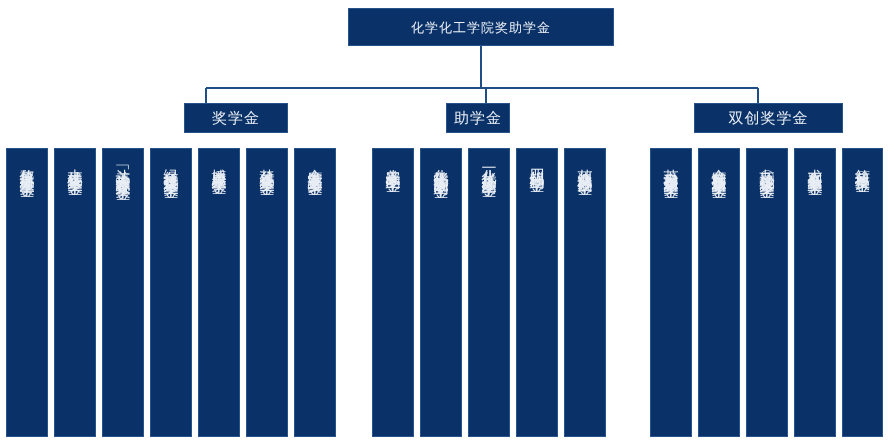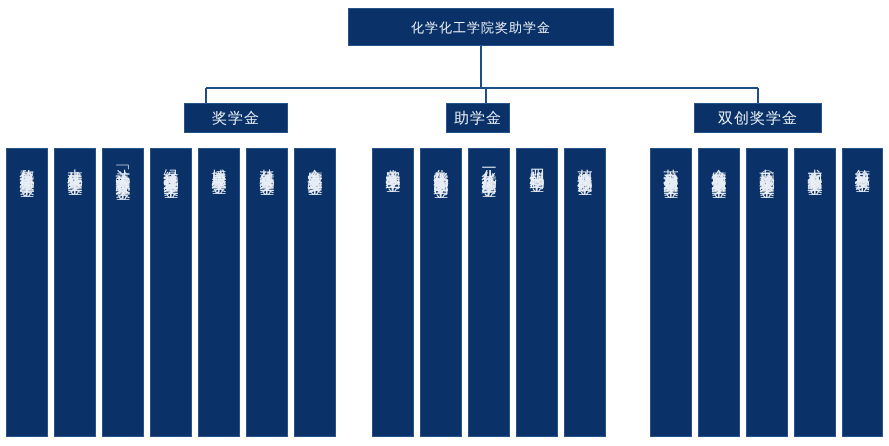--- a/index.html
+++ b/index.html
@@ -64,21 +64,21 @@
     top: 103px;
   }
   .cat-node .node-label {
     font-size: 15px;
     letter-spacing: 1px;
     line-height: 1;
     white-space: nowrap;
   }
   #cat-node-0 { left: 160px;  width: 104px; margin-left: 24px; }
   #cat-node-1 { left: 446px;  width: 64px; }
-  #cat-node-2 { left: 694px;  width: 128px; }
+  #cat-node-2 { left: 694px;  width: 149px; }
 
   
   .leaf-node {
     top: 148px;
     height: 289px;
     align-items: flex-start;
     justify-content: center;
     padding-top: 8px;
   }
   .leaf-node .node-label {

